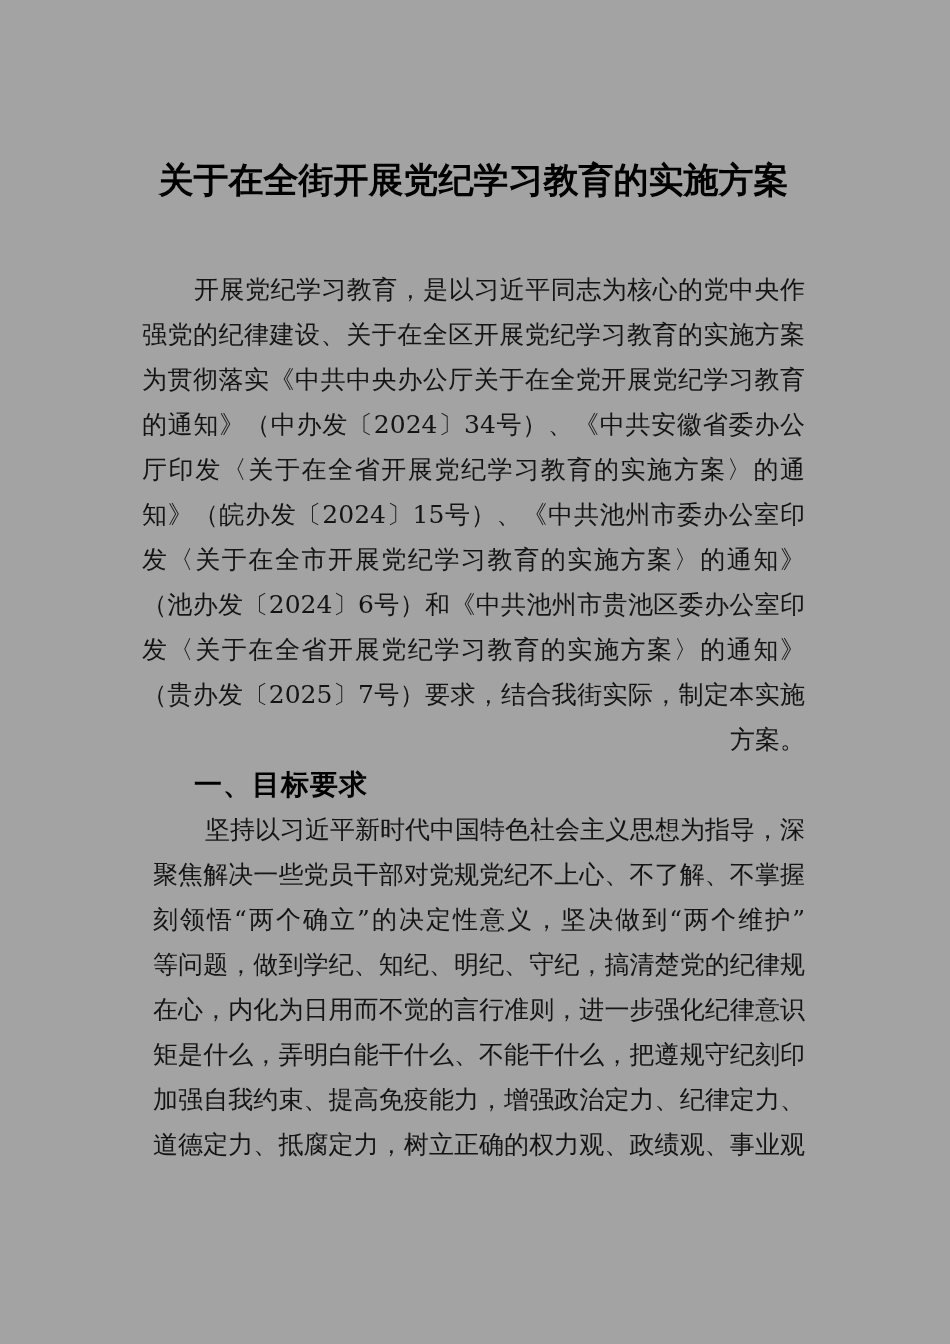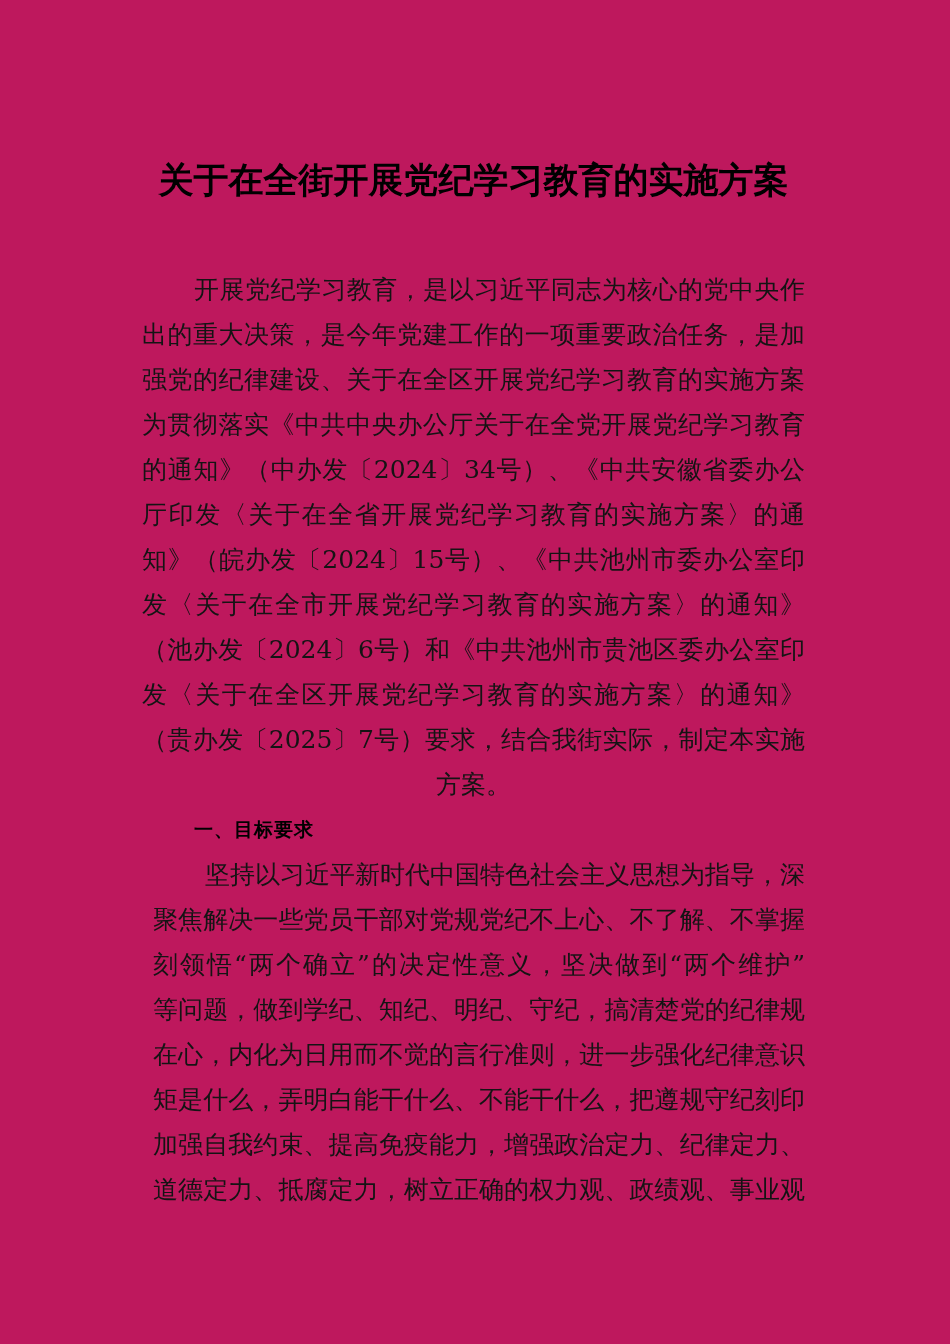--- a/index.html
+++ b/index.html
@@ -4,21 +4,21 @@
 <style>
   html, body {
     margin: 0;
     padding: 0;
     background: #ffffff;
   }
   .page {
     position: relative;
     width: 950px;
     height: 1344px;
-    background: #be185d;
+    background: #a3a3a3;
     overflow: hidden;
     box-sizing: border-box;
     padding: 0 145px 0 142px;
     color: #0d0d0d;
   }
   .doc-title {
     margin-top: 156px;
     line-height: 48px;
     text-align: center;
     font-family: "DejaVu Serif", "Liberation Serif", serif;
@@ -32,61 +32,60 @@
     font-family: "DejaVu Serif", "Liberation Serif", serif;
     font-weight: normal;
     font-size: 25px;
     color: #141414;
   }
   .para-intro { margin-top: 63px; }
   .para-goal  { margin-top: 0; margin-left: 11px; }
   .line {
     height: 45px;
     line-height: 45px;
-    text-align: center;
+    text-align: right;
     white-space: nowrap;
     overflow: visible;
   }
   
   .line.fill {
     white-space: normal;
     text-align: justify;
     text-align-last: justify;
     text-justify: inter-ideograph;
   }
   .line.indent { padding-left: 52px; }
   .section-heading {
     height: 45px;
     line-height: 45px;
     padding-left: 52px;
     font-family: "DejaVu Sans", "Liberation Sans", sans-serif;
     font-weight: bold;
-    font-size: 19px;
+    font-size: 28px;
     color: #000000;
     letter-spacing: 1px;
   }
 </style>
 </head>
 <body>
 
 <div class="page">
 
   <div class="doc-title">关于在全街开展党纪学习教育的实施方案</div>
 
   <div class="para para-intro">
       <div class="line indent fill">开展党纪学习教育，是以习近平同志为核心的党中央作</div>
-      <div class="line fill">出的重大决策，是今年党建工作的一项重要政治任务，是加</div>
       <div class="line fill">强党的纪律建设、关于在全区开展党纪学习教育的实施方案</div>
       <div class="line fill">为贯彻落实《中共中央办公厅关于在全党开展党纪学习教育</div>
       <div class="line fill">的通知》（中办发〔2024〕34号）、《中共安徽省委办公</div>
       <div class="line fill">厅印发〈关于在全省开展党纪学习教育的实施方案〉的通</div>
       <div class="line fill">知》（皖办发〔2024〕15号）、《中共池州市委办公室印</div>
       <div class="line fill">发〈关于在全市开展党纪学习教育的实施方案〉的通知》</div>
       <div class="line fill">（池办发〔2024〕6号）和《中共池州市贵池区委办公室印</div>
-      <div class="line fill">发〈关于在全区开展党纪学习教育的实施方案〉的通知》</div>
+      <div class="line fill">发〈关于在全省开展党纪学习教育的实施方案〉的通知》</div>
       <div class="line fill">（贵办发〔2025〕7号）要求，结合我街实际，制定本实施</div>
       <div class="line">方案。</div>
     </div>
 
   <div class="section-heading">一、目标要求</div>
 
   <div class="para para-goal">
       <div class="line indent fill">坚持以习近平新时代中国特色社会主义思想为指导，深</div>
       <div class="line fill">聚焦解决一些党员干部对党规党纪不上心、不了解、不掌握</div>
       <div class="line fill">刻领悟“两个确立”的决定性意义，坚决做到“两个维护”</div>

